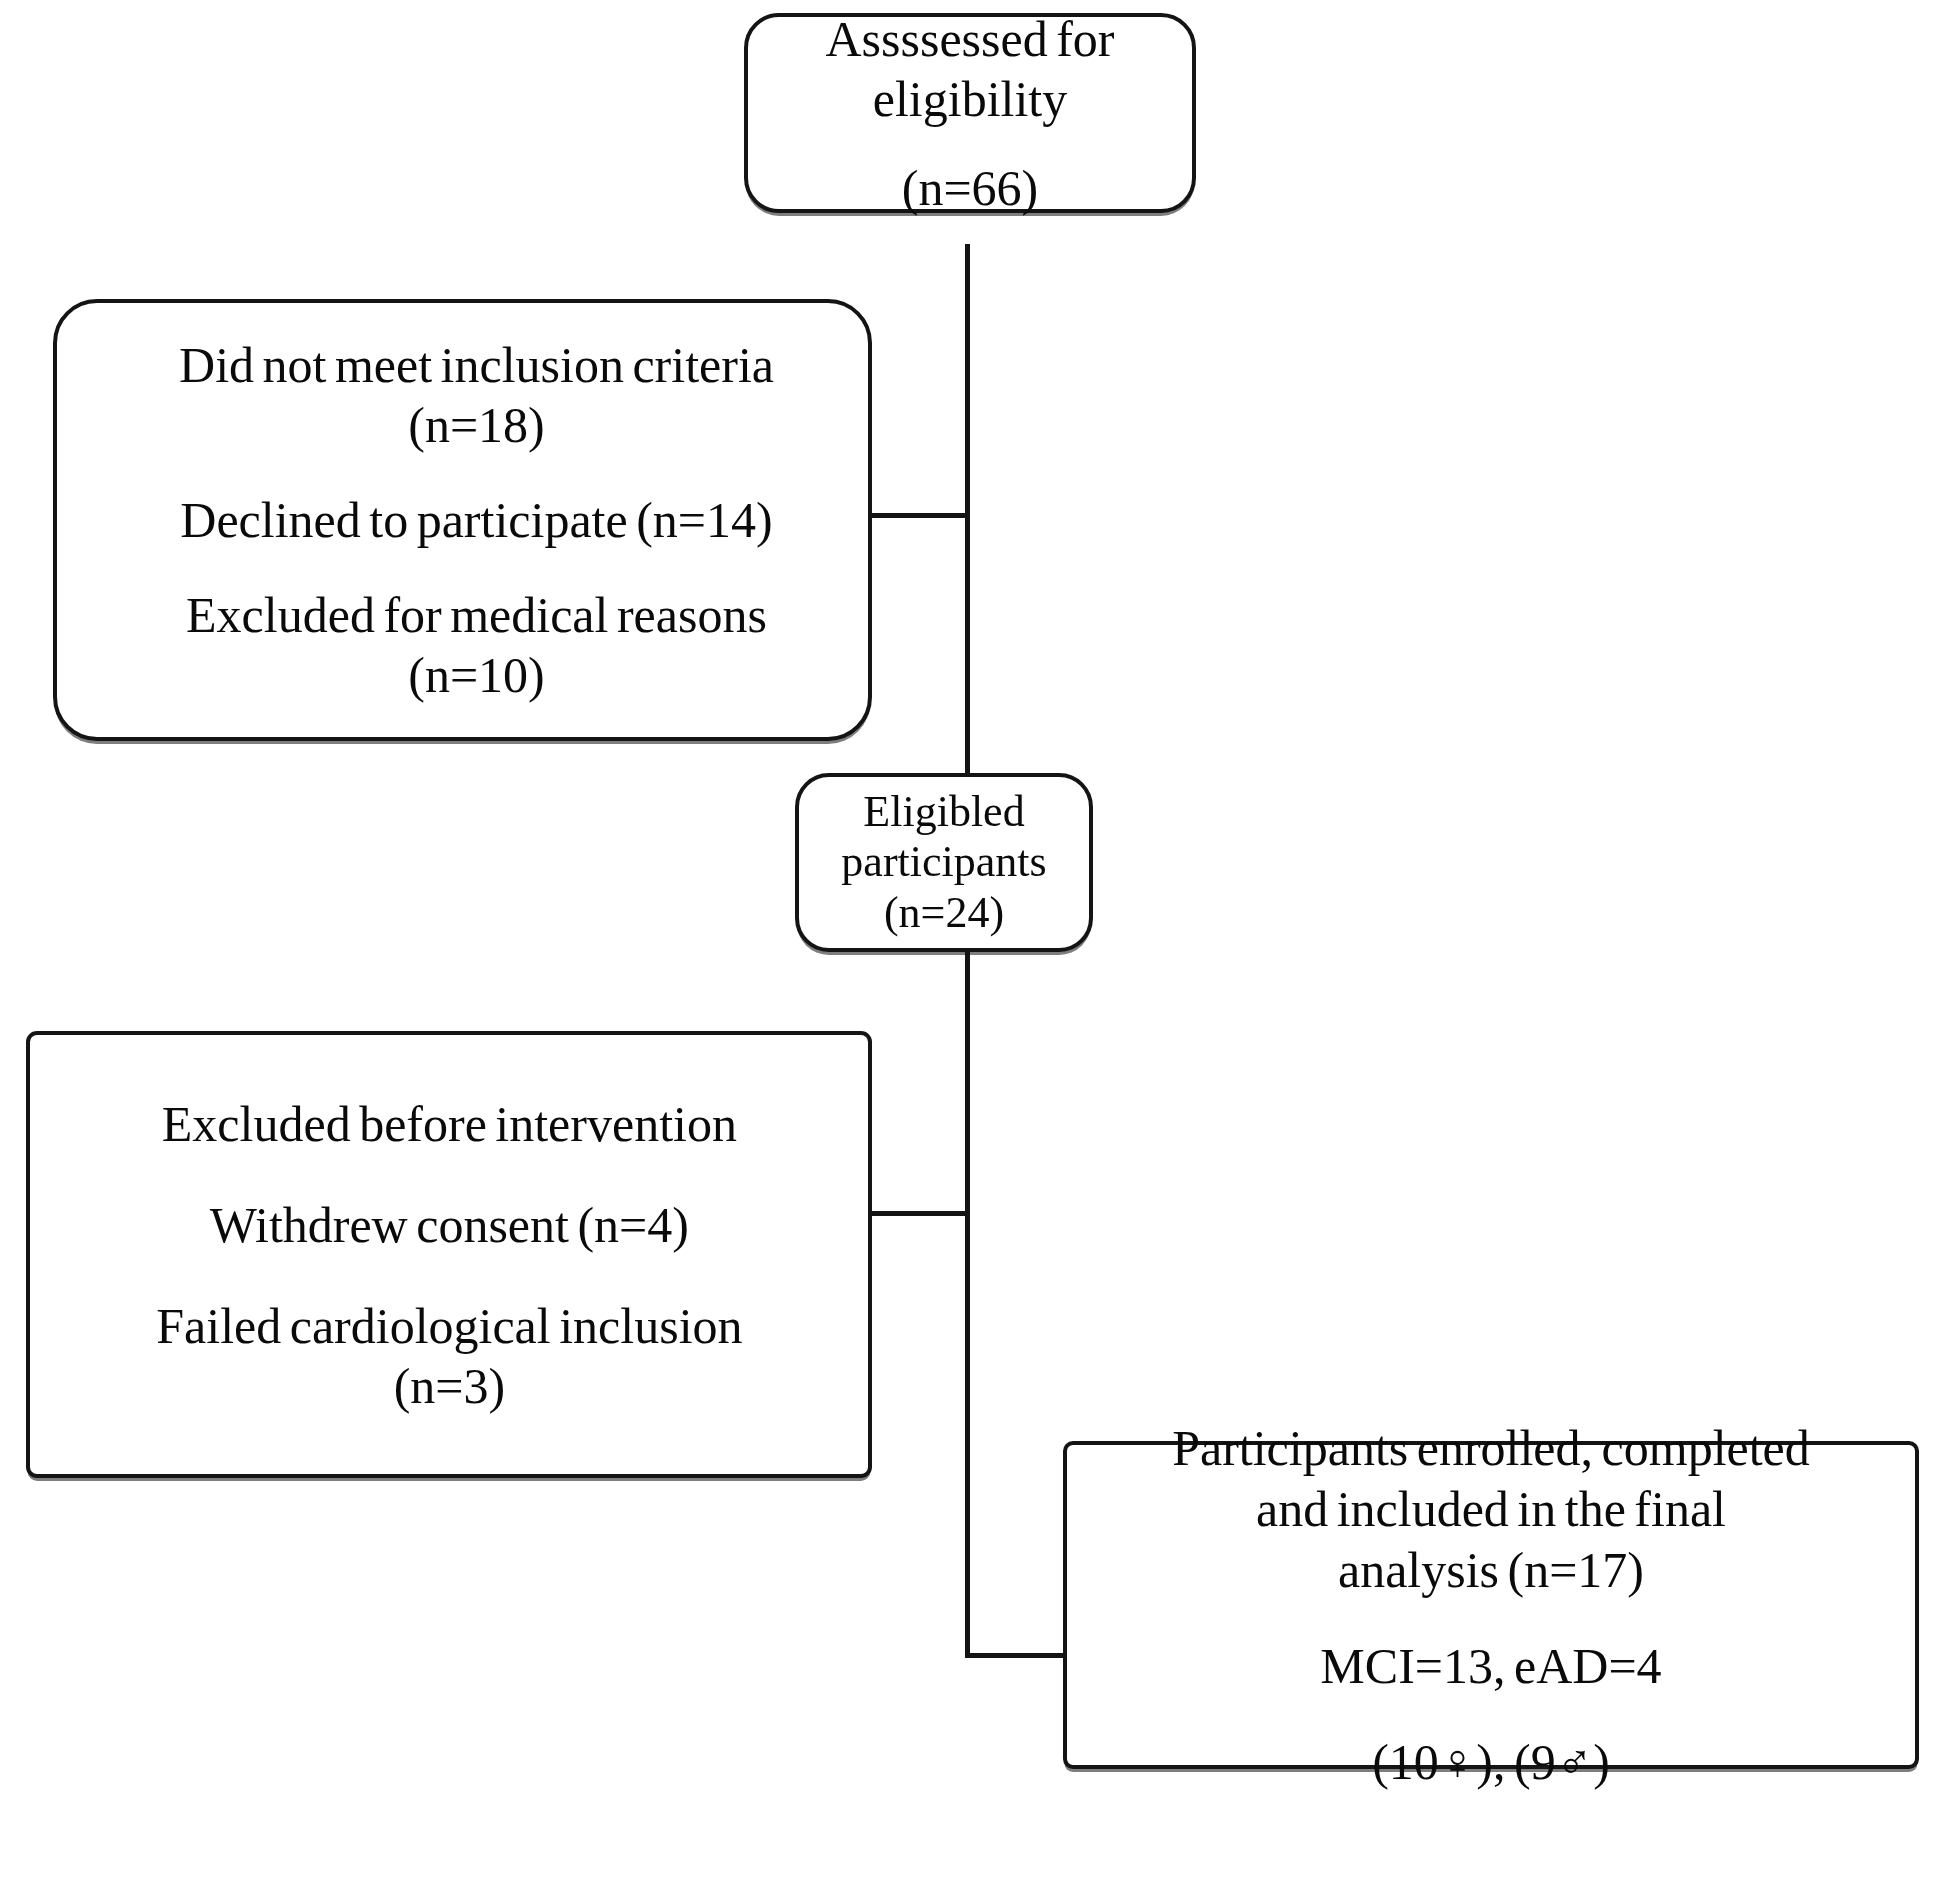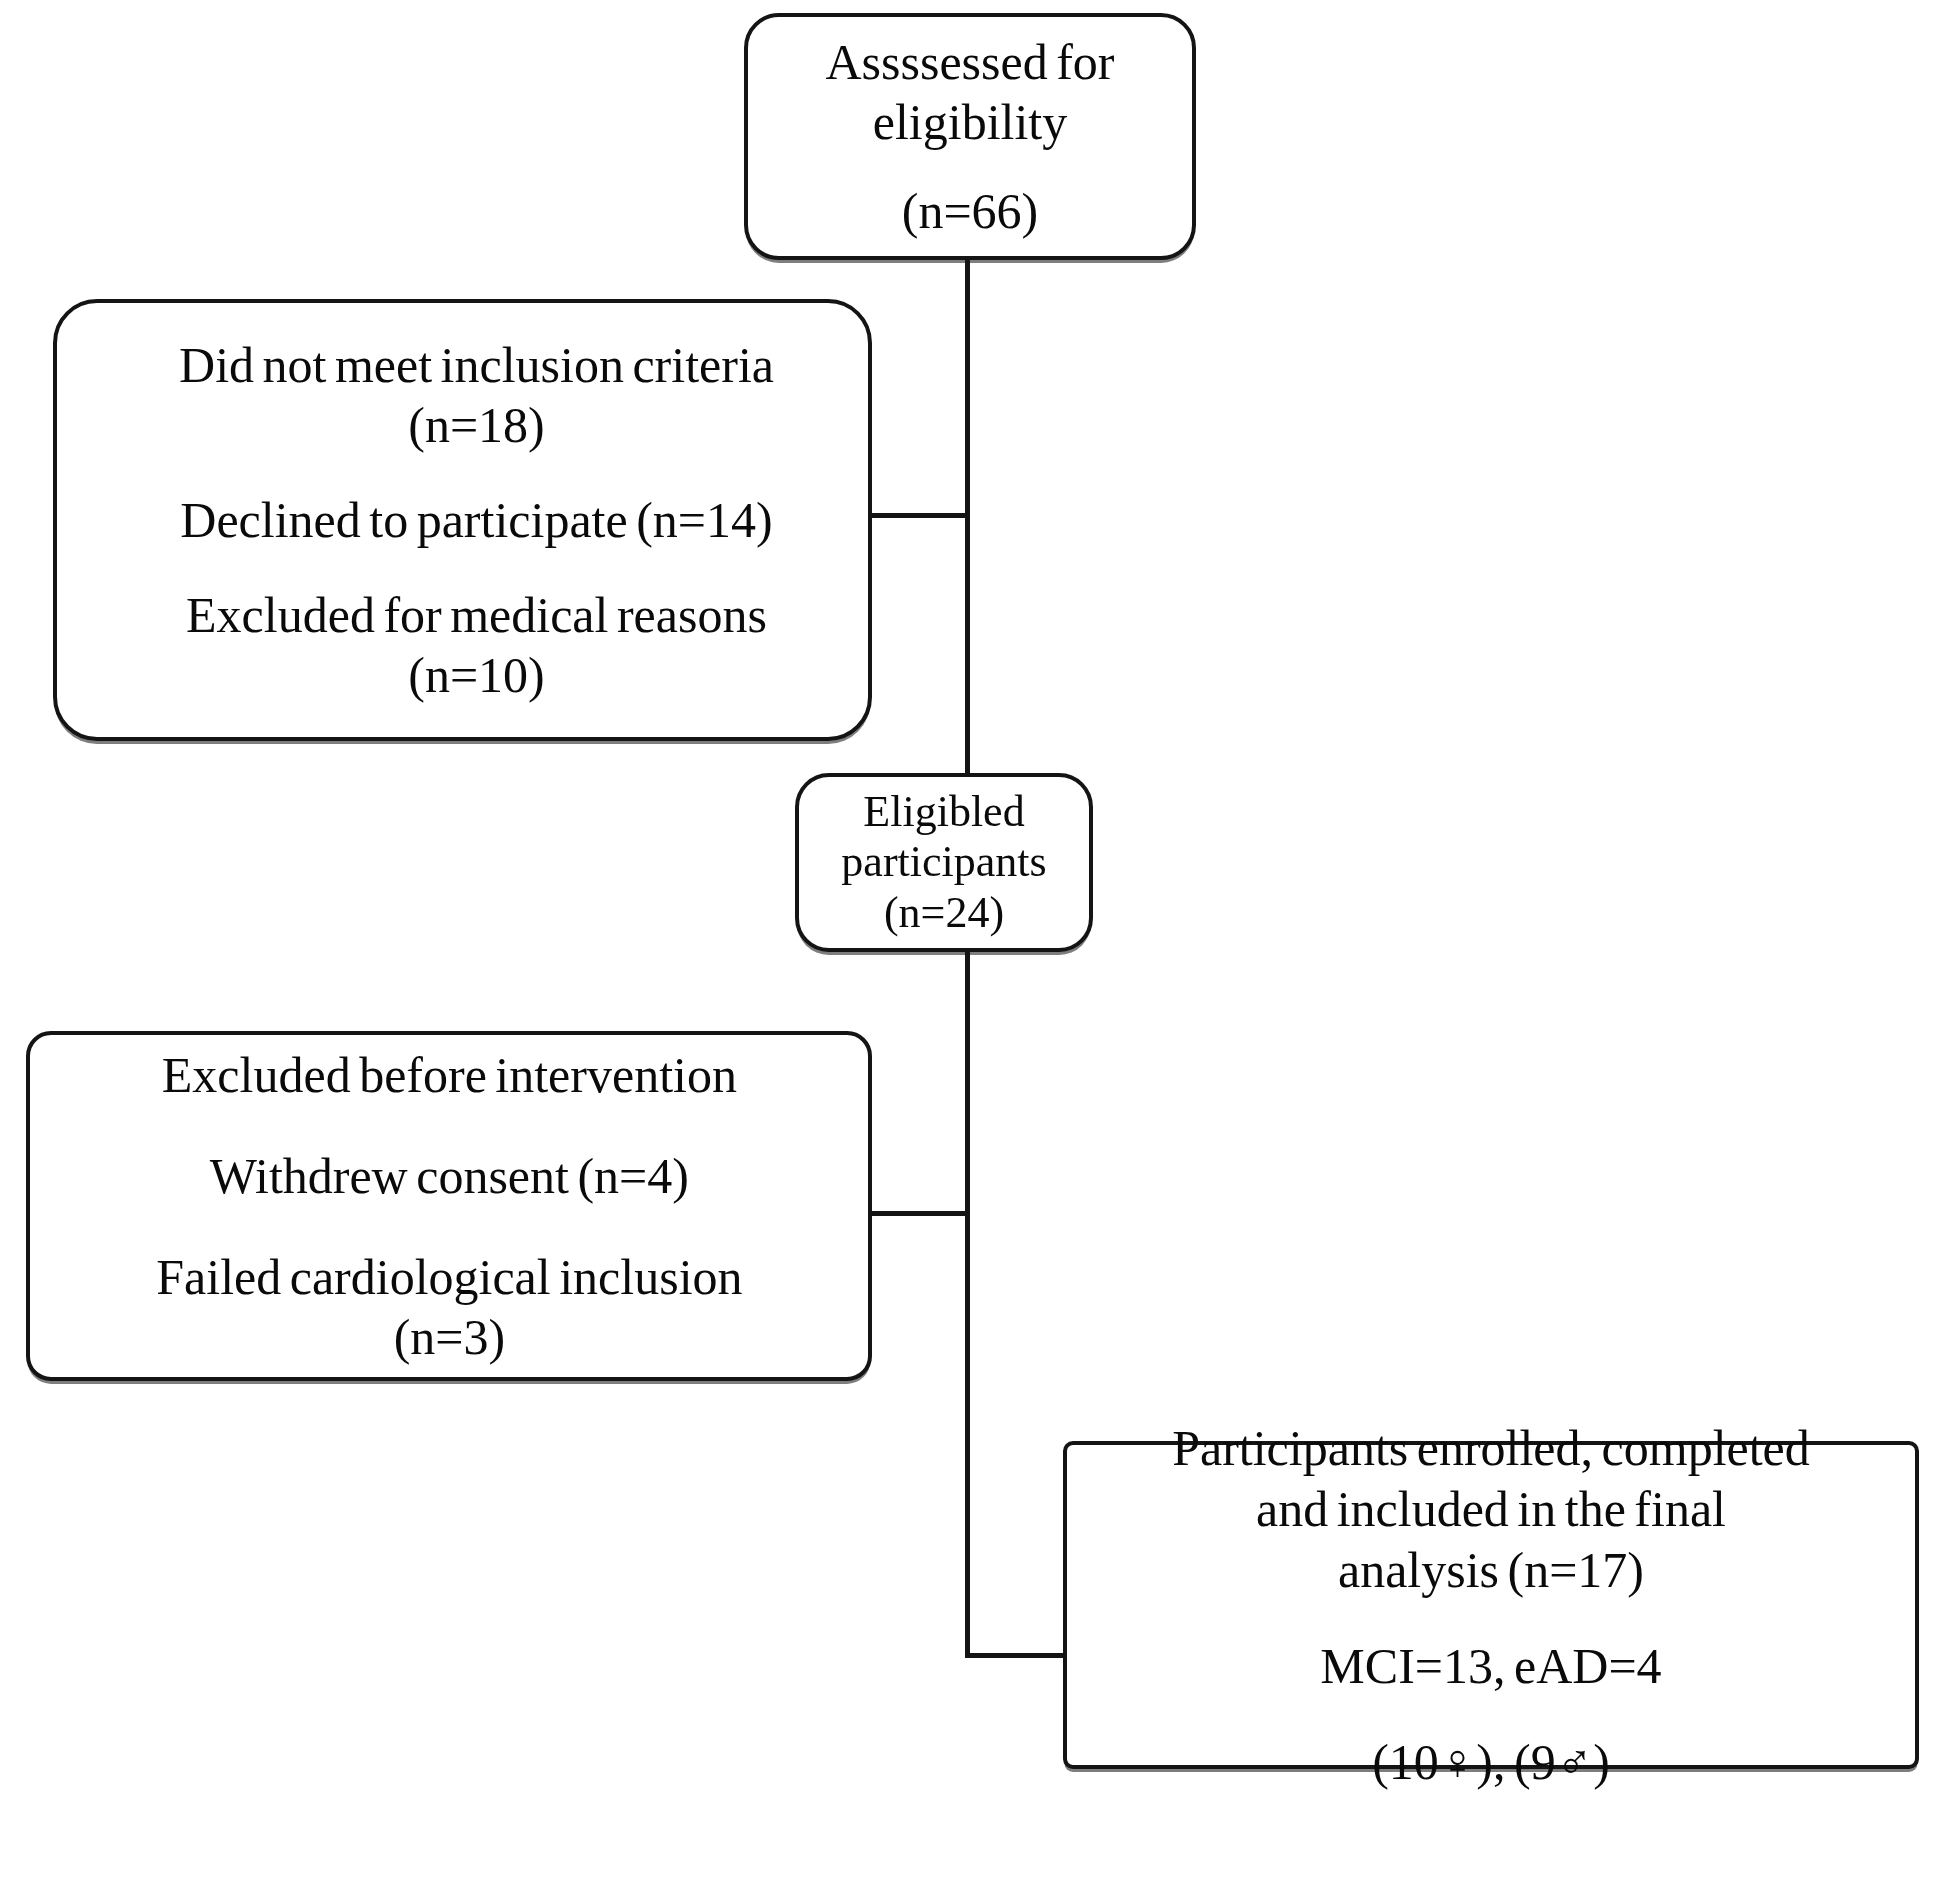--- a/index.html
+++ b/index.html
@@ -48,37 +48,37 @@
   .ln {
     white-space: nowrap;
     word-spacing: -0.08em;
   }
   .para { }
   .gap-sm { margin-top: 29px; }
   .gap-md { margin-top: 35px; }
   .gap-lg { margin-top: 41px; }
 
   .box-assessed {
-    left: 744px; top: 13.2px; width: 452px; height: 247px;
+    left: 744px; top: 13.2px; width: 452px; height: 200px;
     border-radius: 35px;
   }
   .box-exclusion1 {
     left: 53px; top: 299px; width: 819px; height: 442px;
     border-radius: 44px;
     padding-left: 28px;
   }
   .box-eligible {
     left: 795px; top: 773px; width: 298px; height: 179px;
     border-radius: 34px;
     font-size: 44px;
     line-height: 1.15;
   }
   .box-exclusion2 {
-    left: 26.4px; top: 1031px; width: 846px; height: 350px;
-    border-radius: 25px;
+    left: 26.4px; top: 1031px; width: 846px; height: 447px;
+    border-radius: 11px;
   }
   .box-final {
     left: 1063px; top: 1441px; width: 856px; height: 328px;
     border-radius: 10px;
     line-height: 1.22;
   }
 </style>
 </head>
 <body>
 

